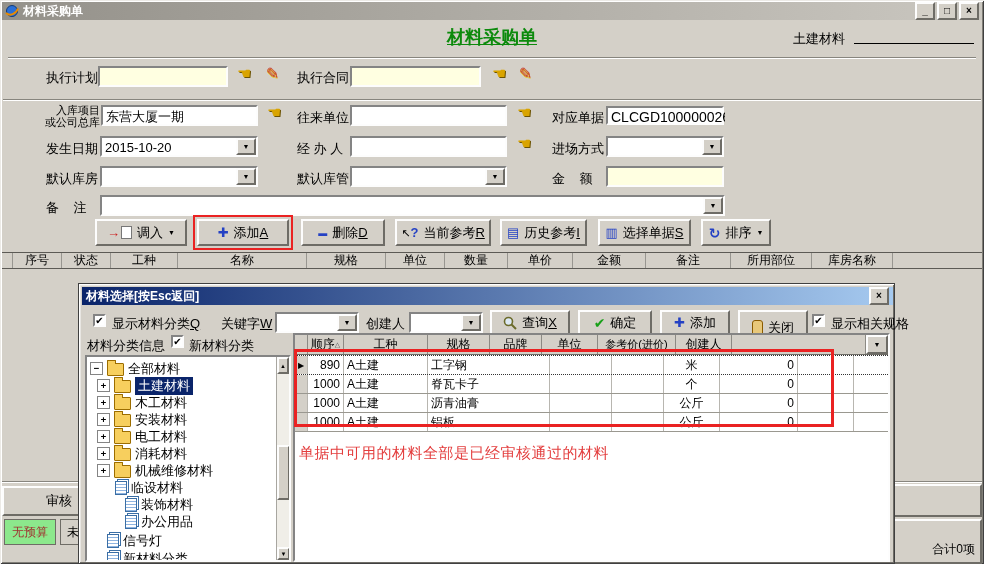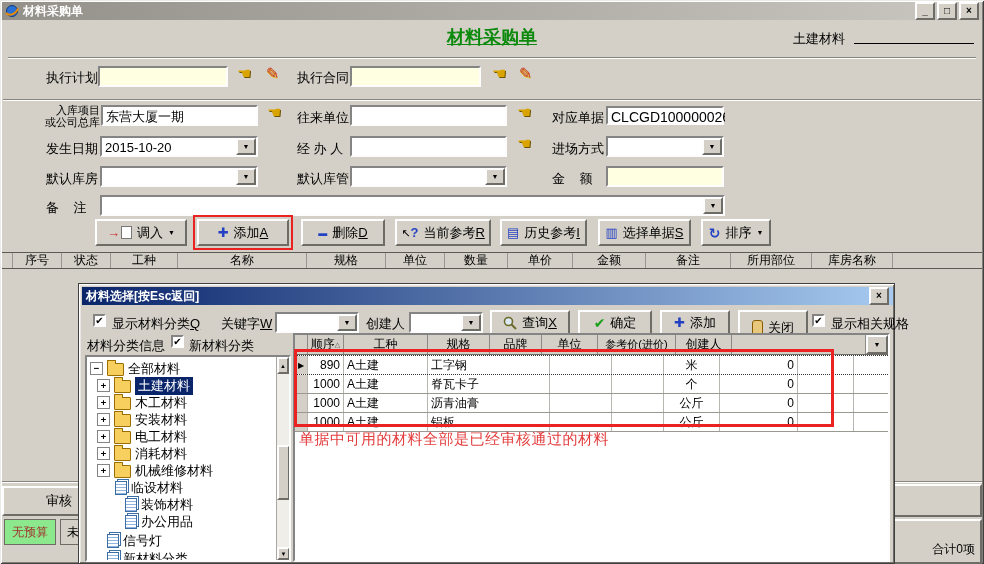--- a/index.html
+++ b/index.html
@@ -372,14 +372,14 @@
       <div class="gcell" style="width:62px"></div>
       <div class="gcell" style="width:52px"></div>
       <div class="gcell ctr" style="width:56px">公斤</div>
       <div class="gcell num" style="width:78px">0</div>
       <div class="gcell" style="width:56px"></div>
       <div class="gcell" style="flex:1;border-right:none"></div>
     </div>
   </div>
 
   <div class="abs redline" style="left:215px;top:65px;width:540px;height:78px;border-width:3px;z-index:6"></div>
-  <div class="abs redtext" style="left:220px;top:146px;z-index:6">单据中可用的材料全部是已经审核通过的材料</div>
+  <div class="abs redtext" style="left:220px;top:160px;z-index:6">单据中可用的材料全部是已经审核通过的材料</div>
 </div>
 
 </body></html>

